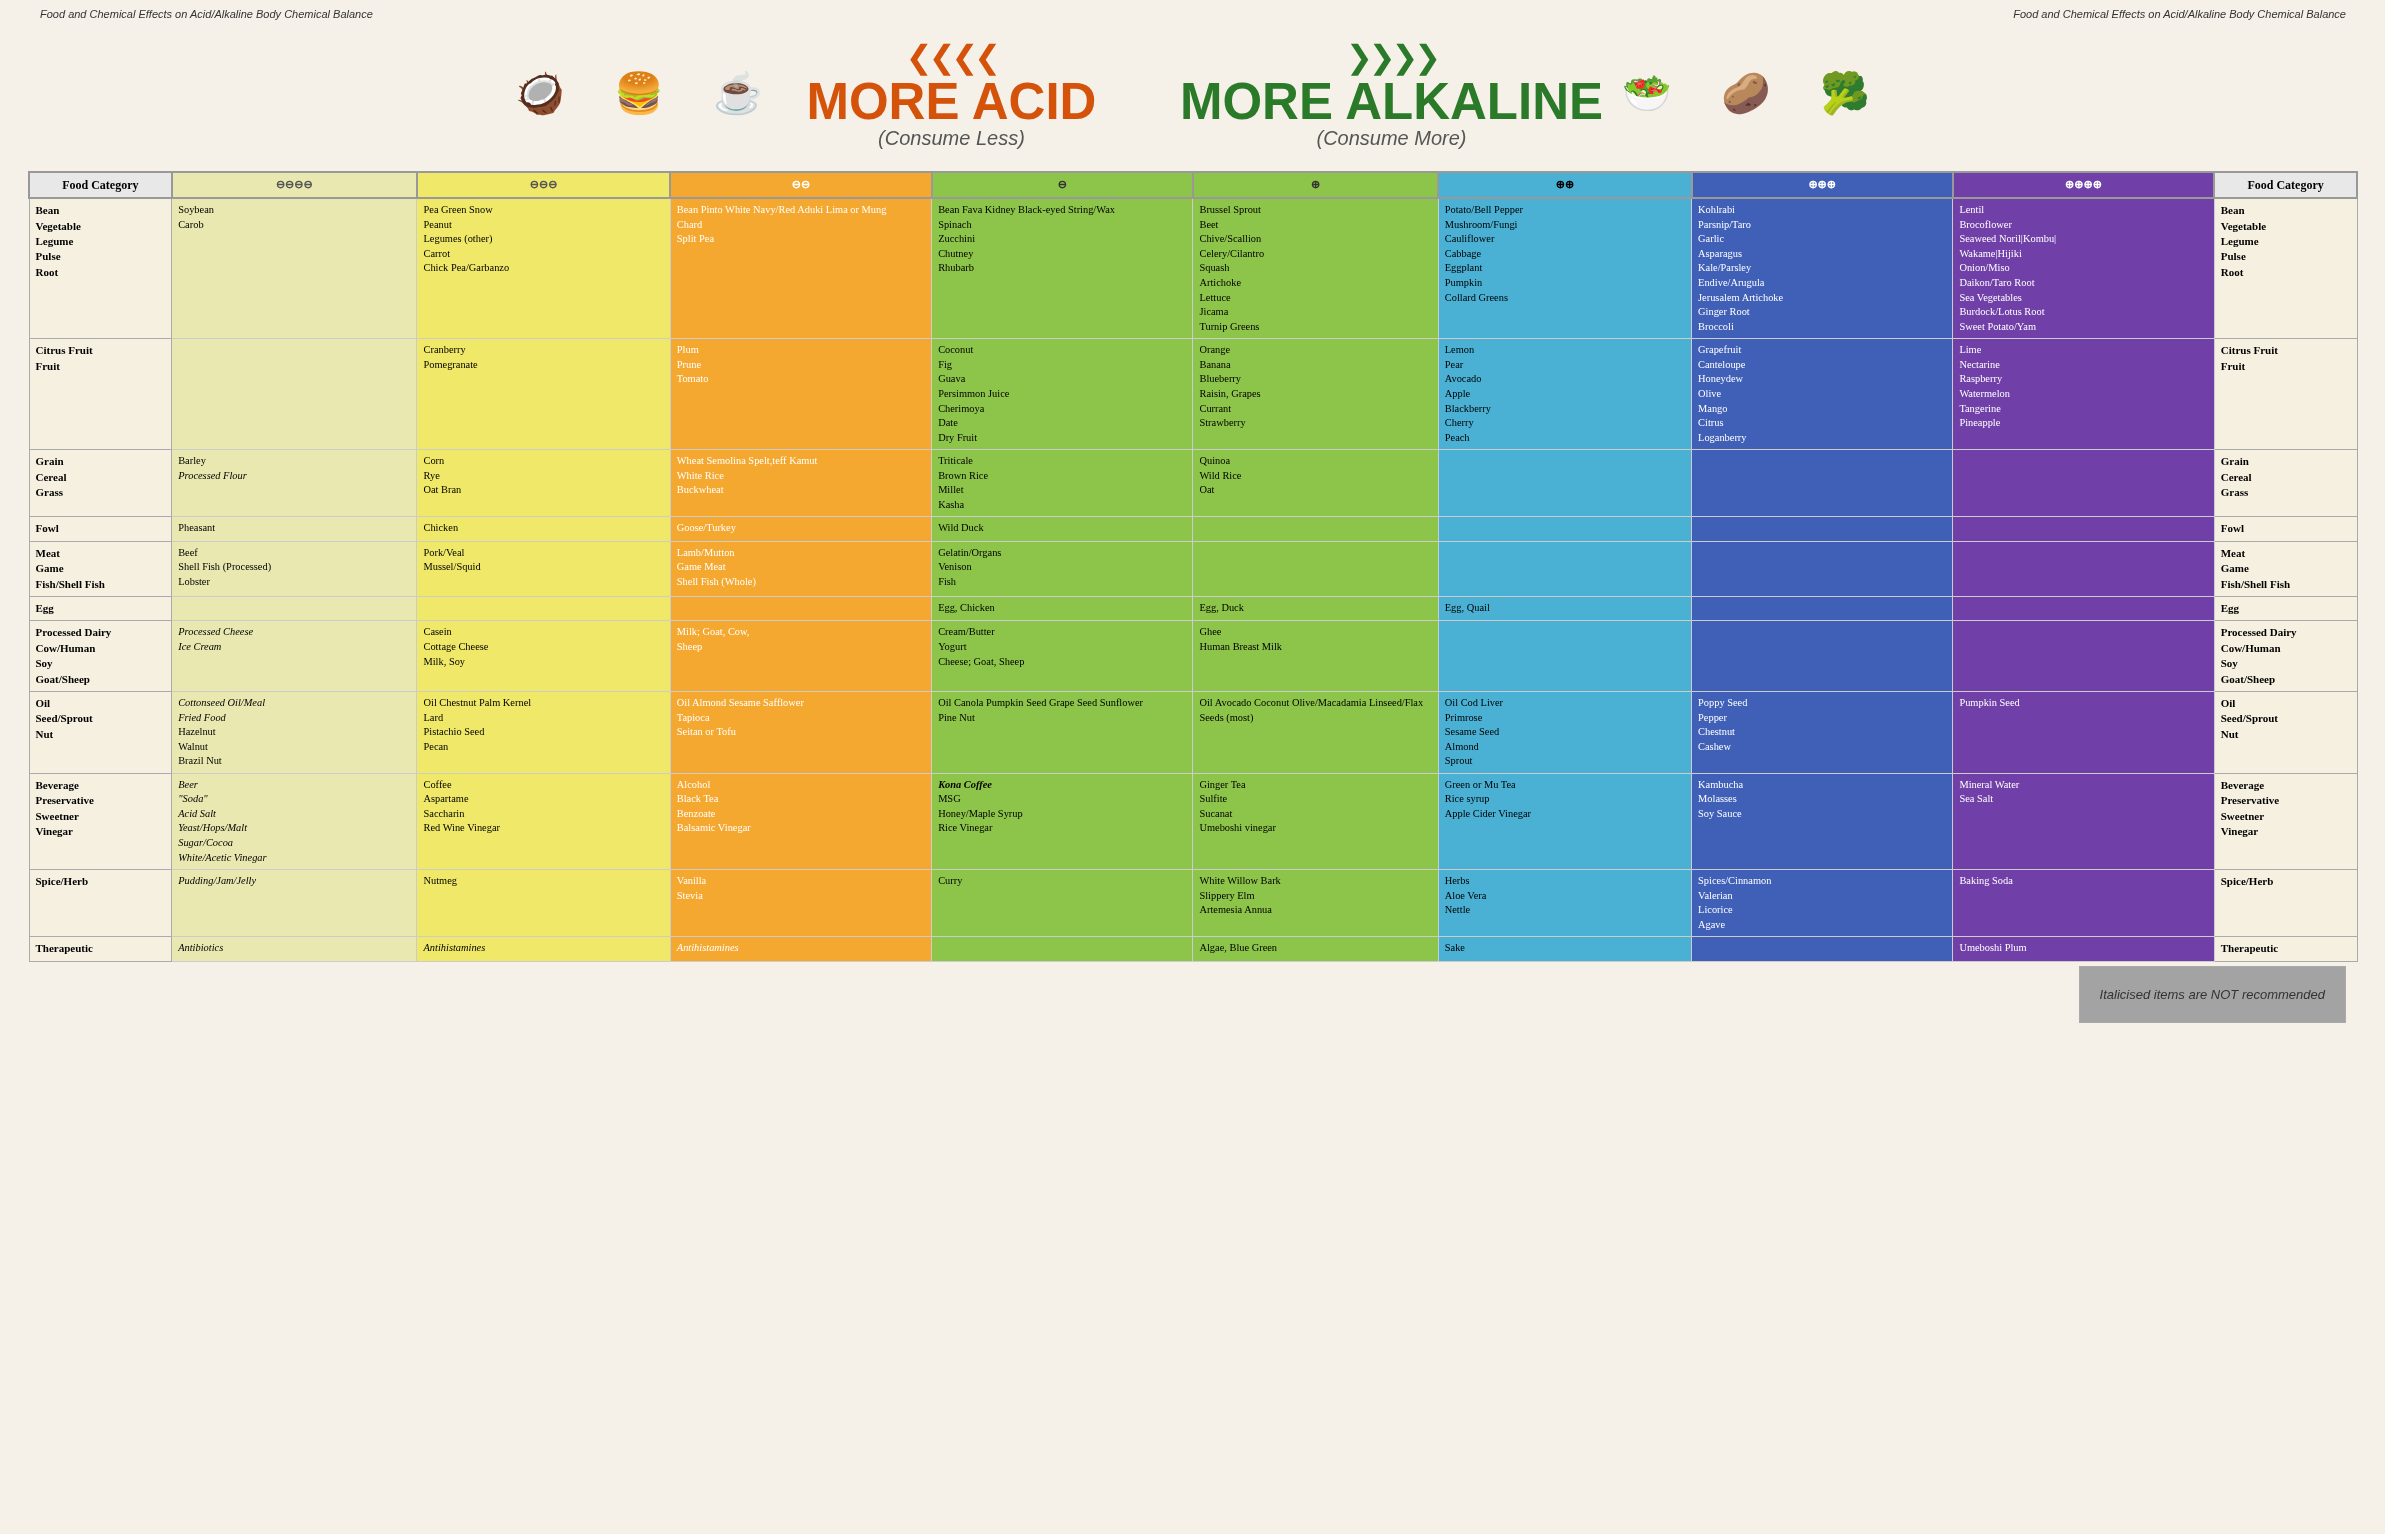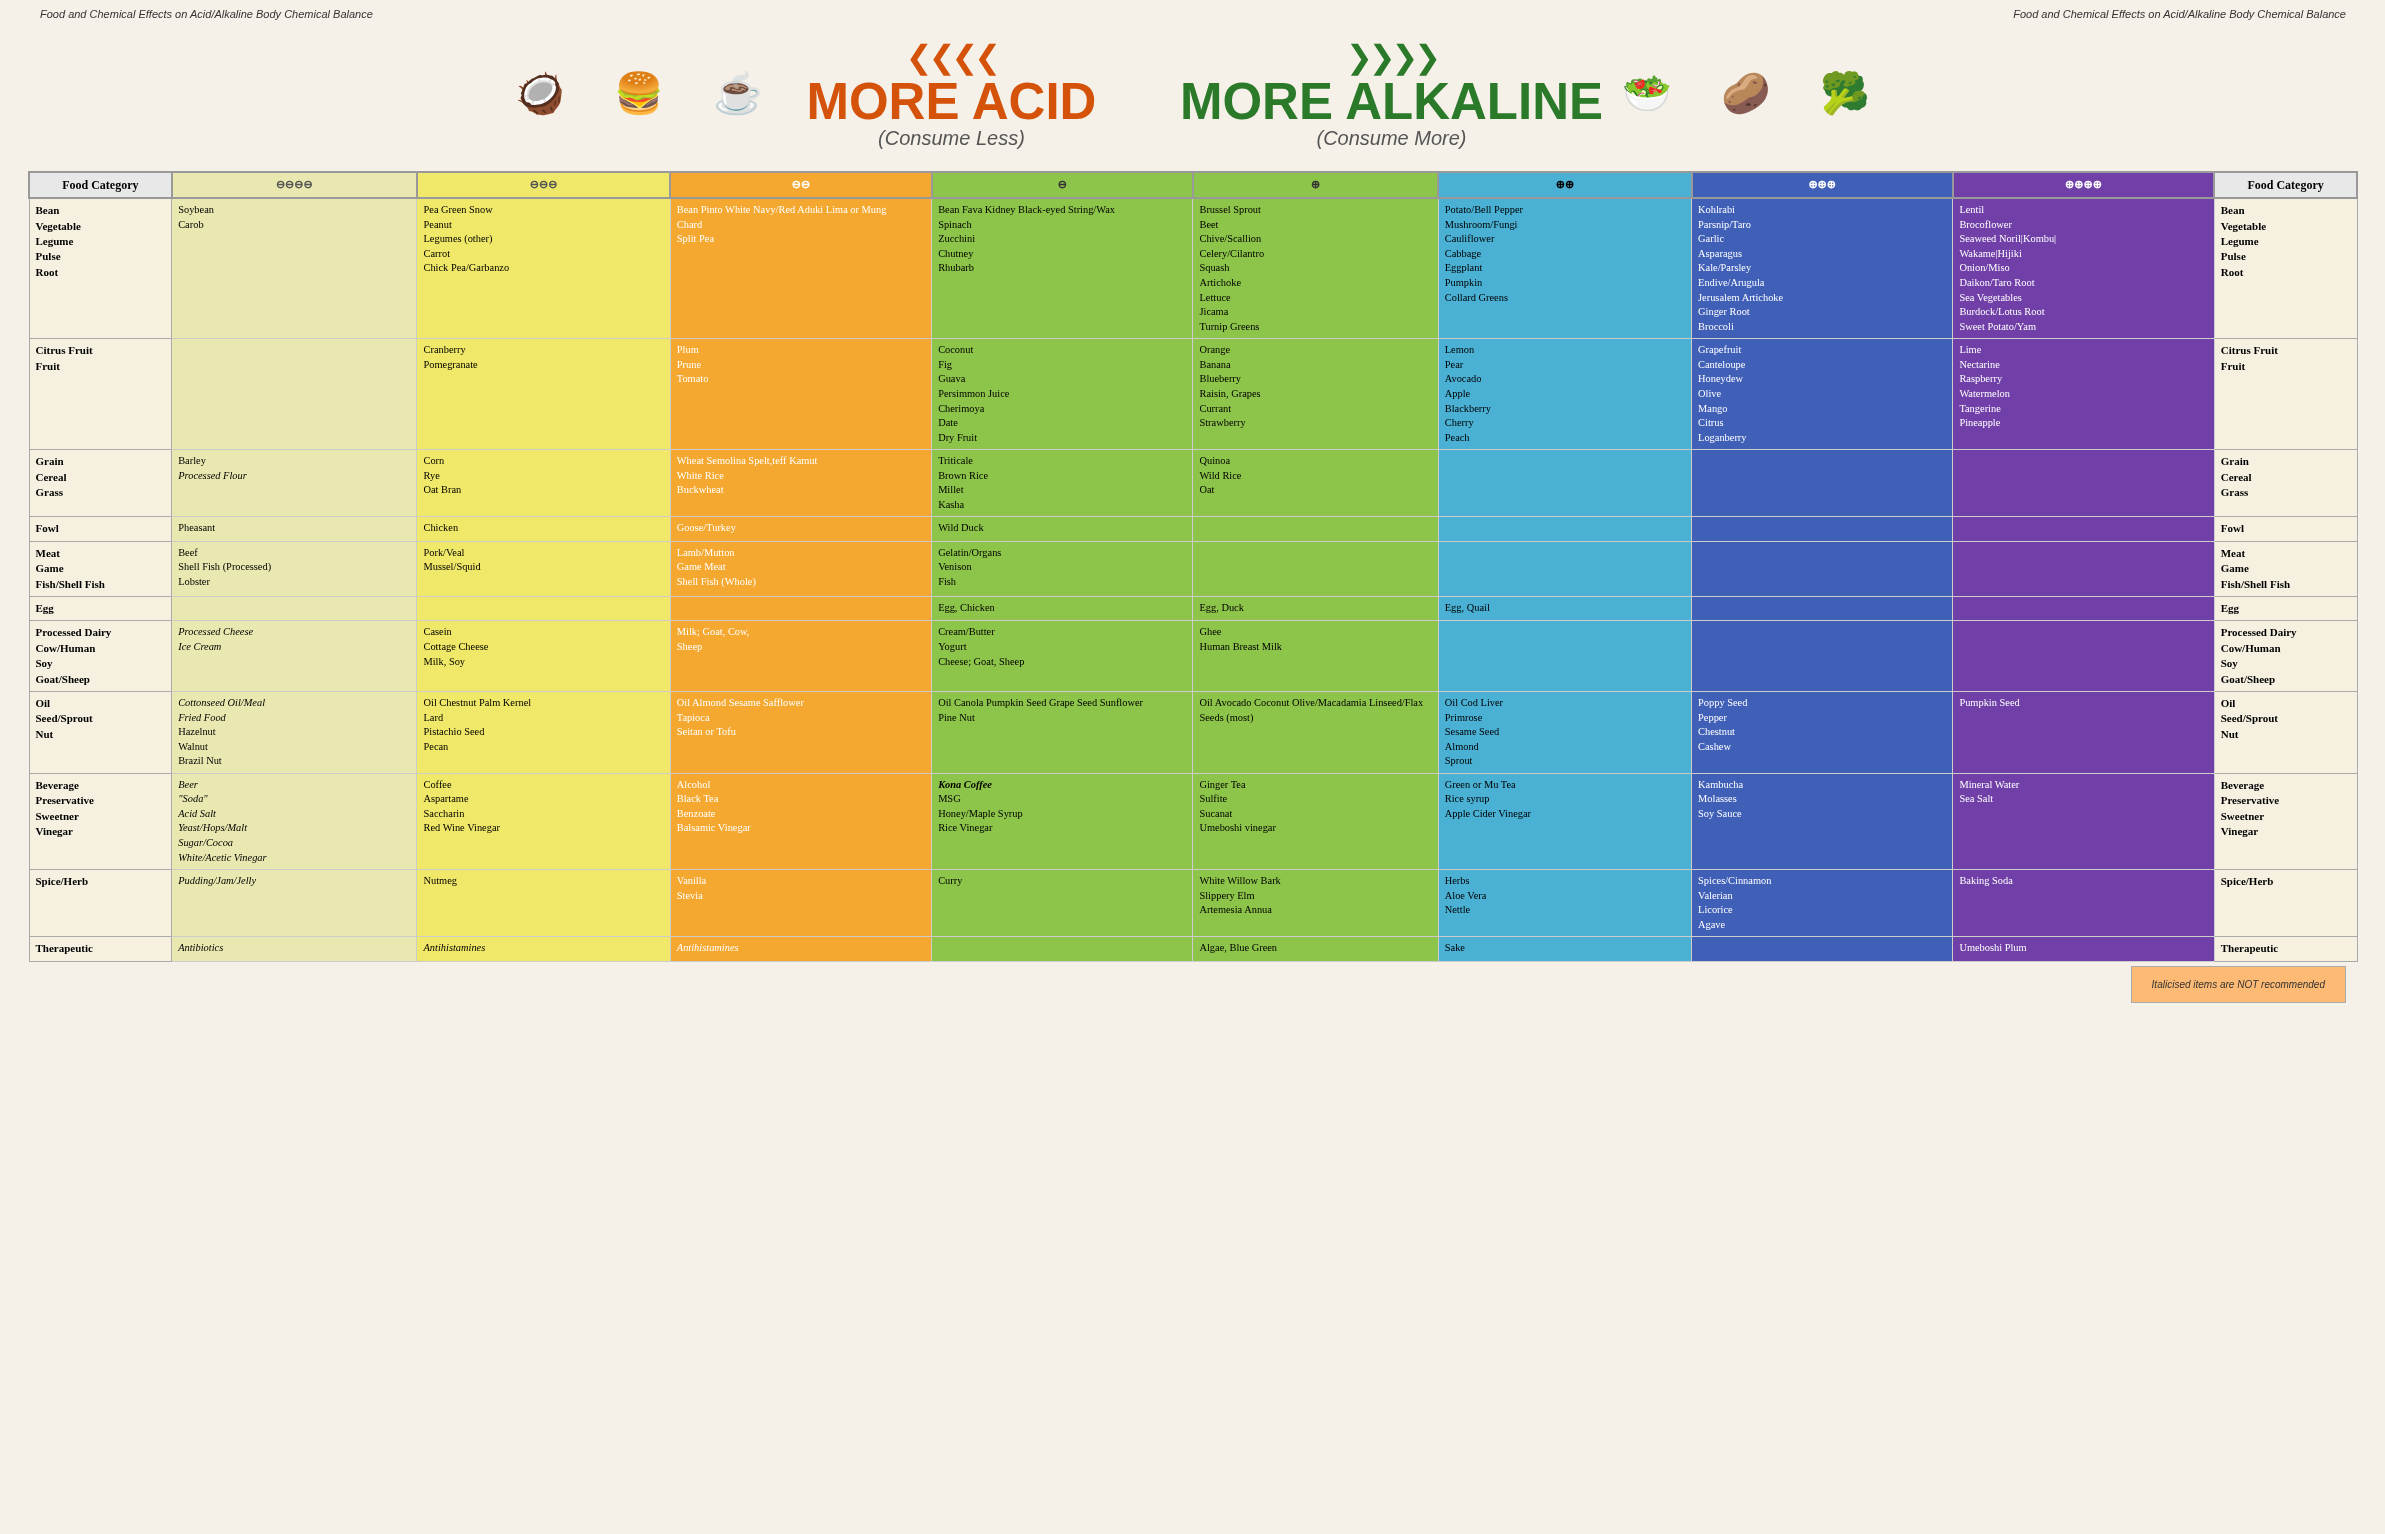--- a/index.html
+++ b/index.html
@@ -123,28 +123,28 @@
       font-size: 10.4px;
       line-height: 1.4;
     }
     .italic { font-style: italic; }
     .header-row th {
       border: 2px solid #999;
     }
     .kona-coffee { font-style: italic; font-weight: bold; }
     .footnote {
       text-align: right;
-      padding: 12px 20px;
+      padding: 20px 20px;
       font-style: italic;
-      font-size: 10px;
+      font-size: 13px;
       color: #333;
       border: 1px solid #aaa;
       display: inline-block;
       margin: 4px 20px 4px auto;
-      background: #fdba74;
+      background: #a3a3a3;
     }
     .footnote-wrap {
       display: flex;
       justify-content: flex-end;
       padding-right: 20px;
     }
   </style>
 </head>
 <body>
 

